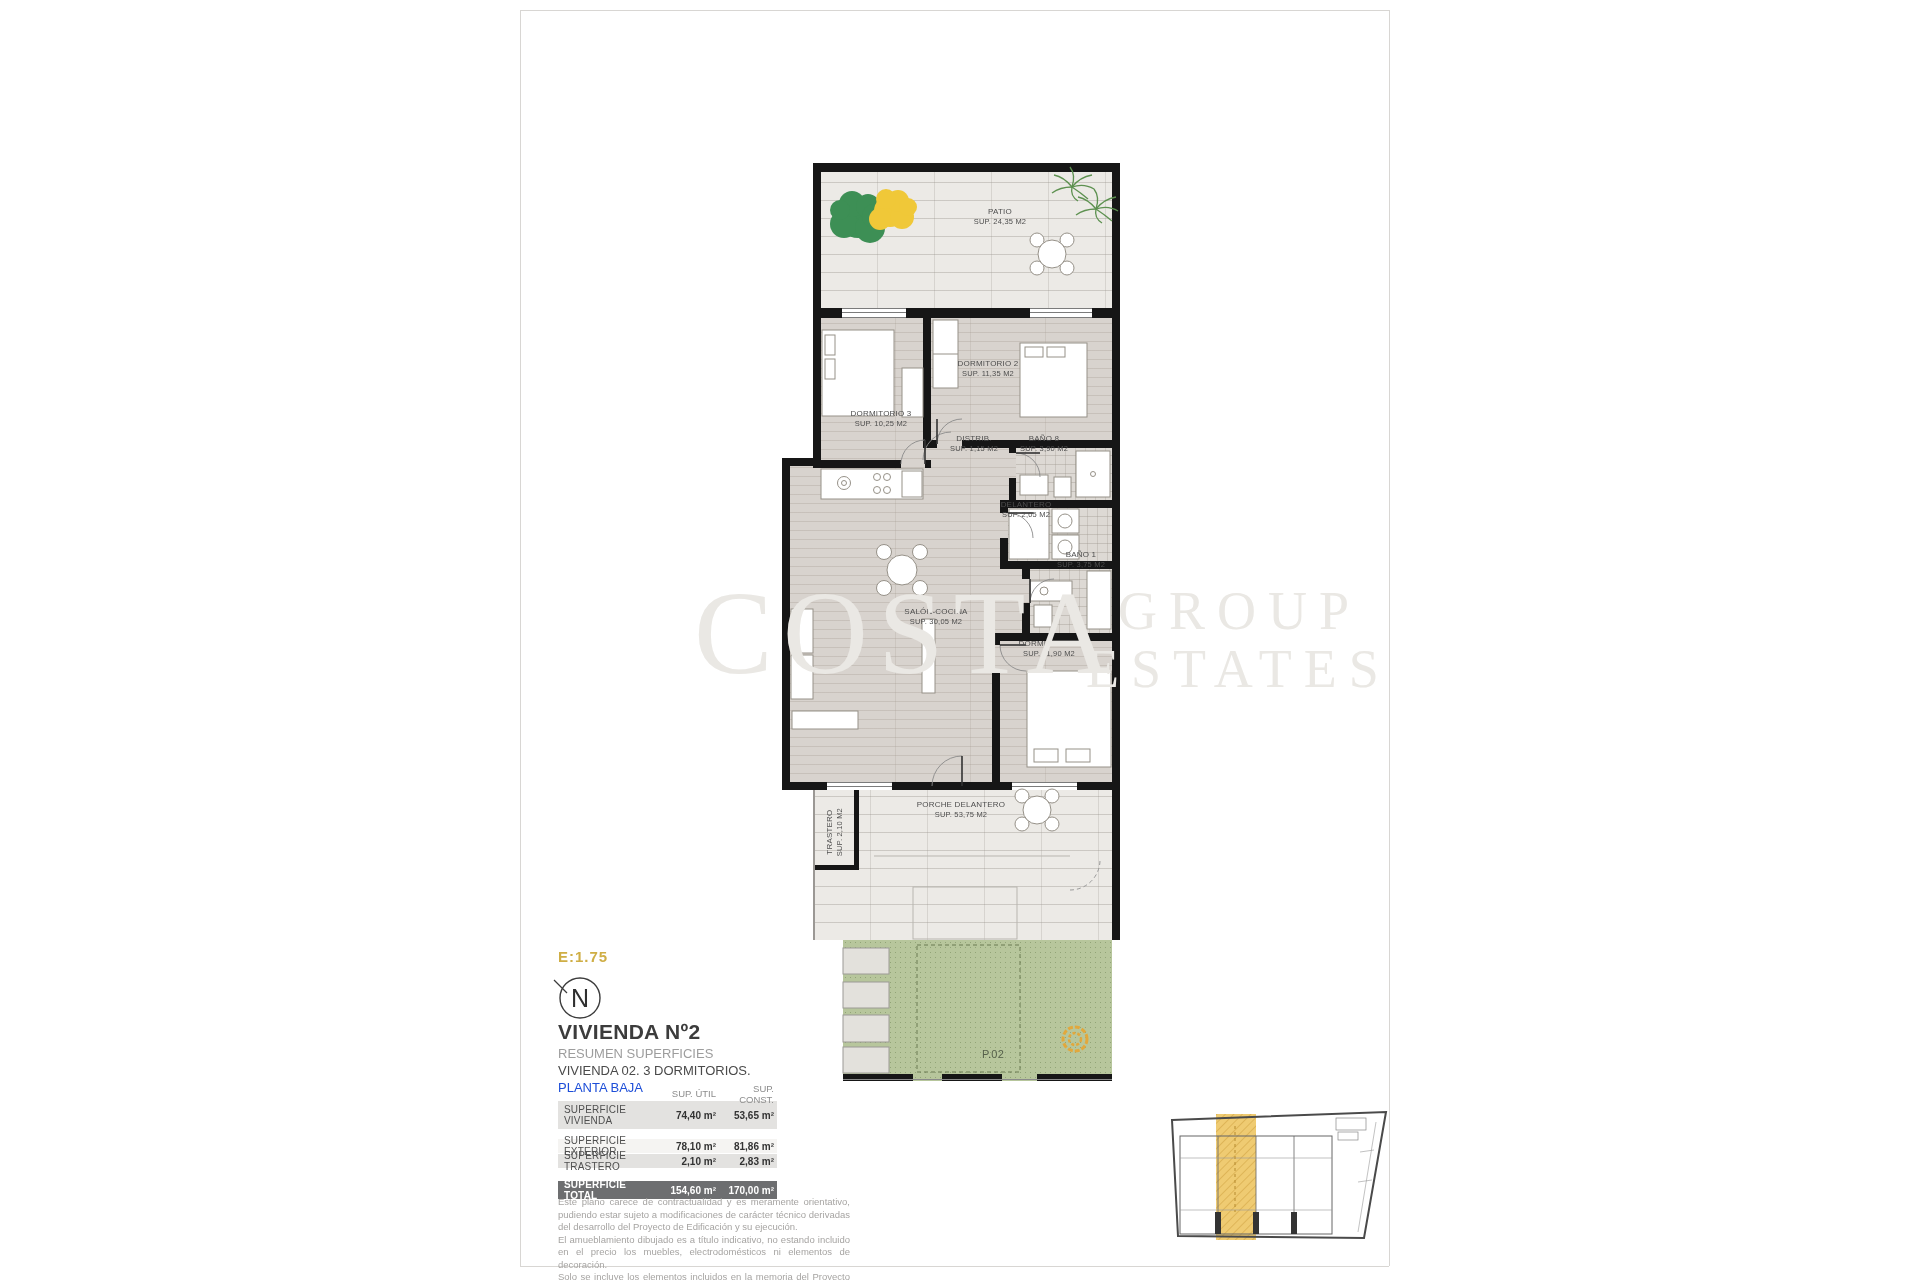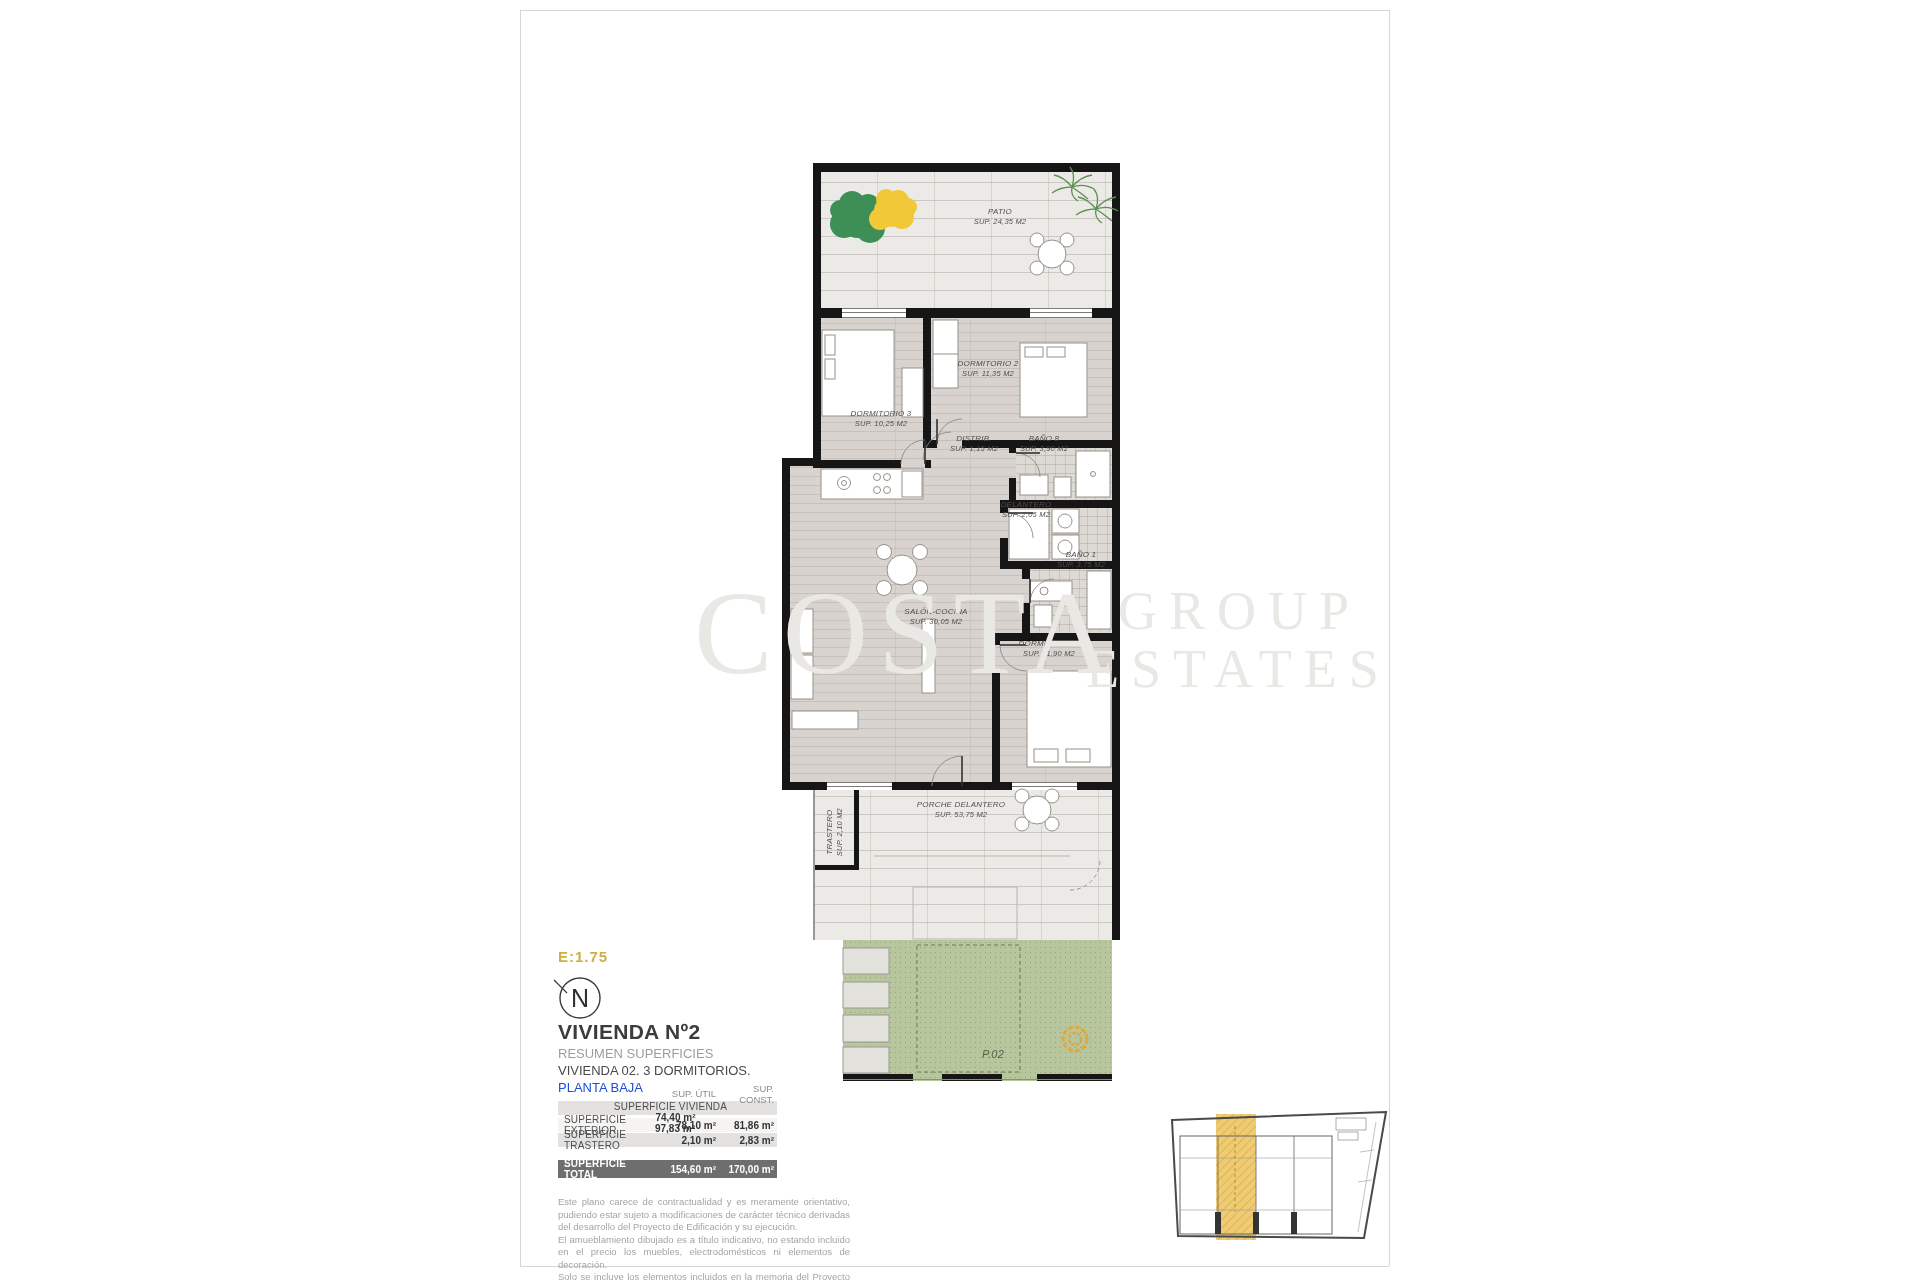--- a/index.html
+++ b/index.html
@@ -1,19 +1,19 @@
 <!DOCTYPE html>
 <html><head>
 <meta charset="utf-8">
 <style>
   html,body{margin:0;padding:0;background:#ffffff;}
   body{width:1920px;height:1280px;overflow:hidden;font-family:"Liberation Sans",sans-serif;}
   .sheet{position:absolute;left:0;top:0;width:1920px;height:1280px;background:#fff;}
   .pline{position:absolute;background:#d8d6d3;}
-  .plan{position:absolute;left:782px;top:163px;width:340px;height:925px;font-style:italic;}
+  .plan{position:absolute;left:782px;top:163px;width:340px;height:925px;}
   .abs{position:absolute;}
   .w{position:absolute;background:#161616;}
   .win{position:absolute;background:linear-gradient(#7b7b7b 0 1px,#ffffff 1px 4.5px,#7b7b7b 4.5px 5.5px,#ffffff 5.5px 9px,#7b7b7b 9px 10px);}
   .floor-tile{position:absolute;background-color:#eceae6;background-image:repeating-linear-gradient(0deg,transparent 0 17px,rgba(150,145,138,.38) 17px 18px),repeating-linear-gradient(90deg,transparent 0 56px,rgba(150,145,138,.25) 56px 57px);}
   .floor-wood{position:absolute;background-color:#d8d3ce;background-image:repeating-linear-gradient(0deg,transparent 0 8px,rgba(160,150,140,.30) 8px 9px),repeating-linear-gradient(90deg,transparent 0 74px,rgba(160,150,140,.22) 74px 75px);}
   .floor-bath{position:absolute;background-color:#ddd9d4;background-image:repeating-linear-gradient(0deg,transparent 0 8px,rgba(150,143,134,.35) 8px 9px),repeating-linear-gradient(90deg,transparent 0 9px,rgba(150,143,134,.28) 9px 10px);}
   .garden{position:absolute;background-color:#b7c69c;background-image:radial-gradient(rgba(88,108,58,.38) .7px,transparent 1px);background-size:5px 5px;}
   .rlabel{position:absolute;text-align:center;color:#4e4e4e;font-size:8px;line-height:1.3;letter-spacing:.2px;z-index:8;}
   .rlabel .ra{display:block;font-size:7.5px;}
   .rlabel .rn{display:block;}
@@ -321,24 +321,24 @@
   <div class="ttl" style="left:558px;top:1046px;font-size:13px;color:#9d9d9d;">RESUMEN SUPERFICIES</div>
   <div class="ttl" style="left:558px;top:1063px;font-size:13px;color:#4a4a4a;">VIVIENDA 02. 3 DORMITORIOS.</div>
   <div class="ttl" style="left:558px;top:1080px;font-size:13px;color:#1d4ed8;">PLANTA BAJA</div>
 
   <div class="abs" style="left:558px;top:1086px;width:219px;">
     <div class="trow" style="height:15px;">
       <span class="tlab"></span>
       <span class="tval" style="font-weight:normal;color:#8c8c8c;font-size:9.5px;">SUP. ÚTIL</span>
       <span class="tval2" style="font-weight:normal;color:#8c8c8c;font-size:9.5px;">SUP. CONST.</span>
     </div>
-    <div class="trow" style="height:14px;background:#e3e2e0;margin-bottom:3px;flex-direction:column;">
+    <div class="trow" style="height:28px;background:#e3e2e0;margin-bottom:10px;">
       <span class="tlab">SUPERFICIE VIVIENDA</span>
       <span class="tval">74,40 m²</span>
-      <span class="tval2">97,83 m²</span>
+      <span class="tval2">53,65 m²</span>
     </div>
     <div class="trow" style="height:14px;background:#f5f4f2;margin-bottom:1px;">
       <span class="tlab">SUPERFICIE EXTERIOR</span>
       <span class="tval">78,10 m²</span>
       <span class="tval2">81,86 m²</span>
     </div>
     <div class="trow" style="height:14px;background:#e3e2e0;">
       <span class="tlab">SUPERFICIE TRASTERO</span>
       <span class="tval">2,10 m²</span>
       <span class="tval2">2,83 m²</span>

